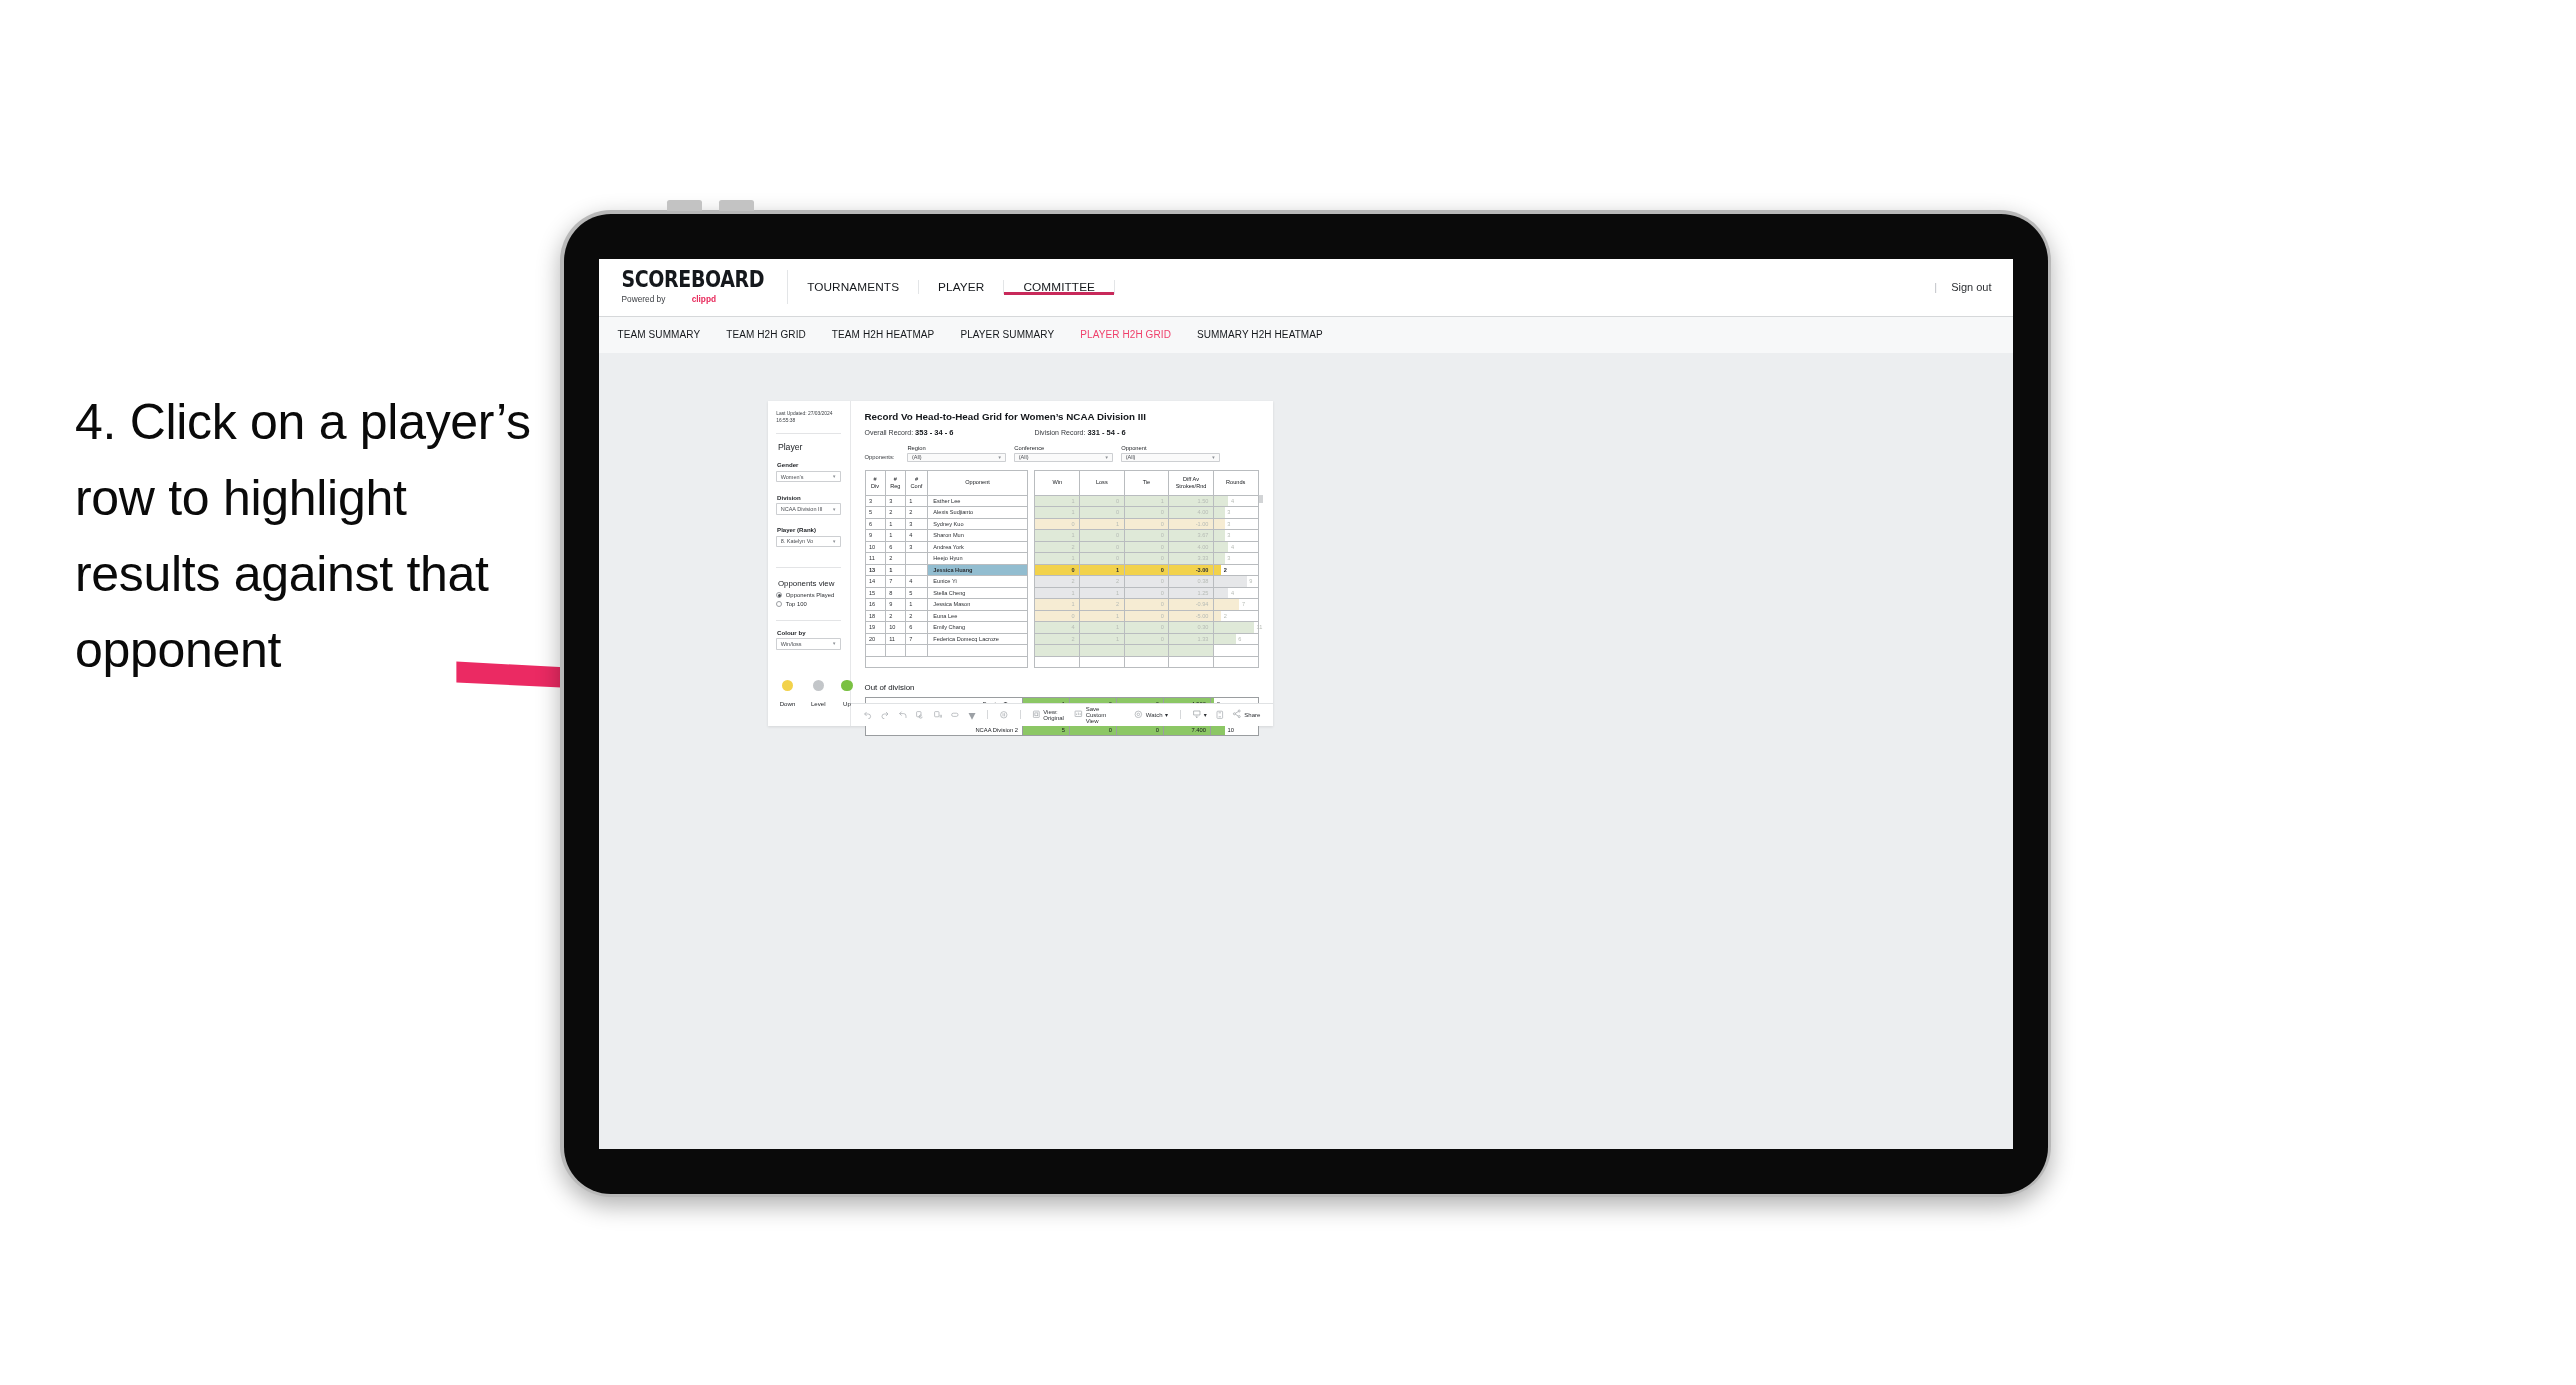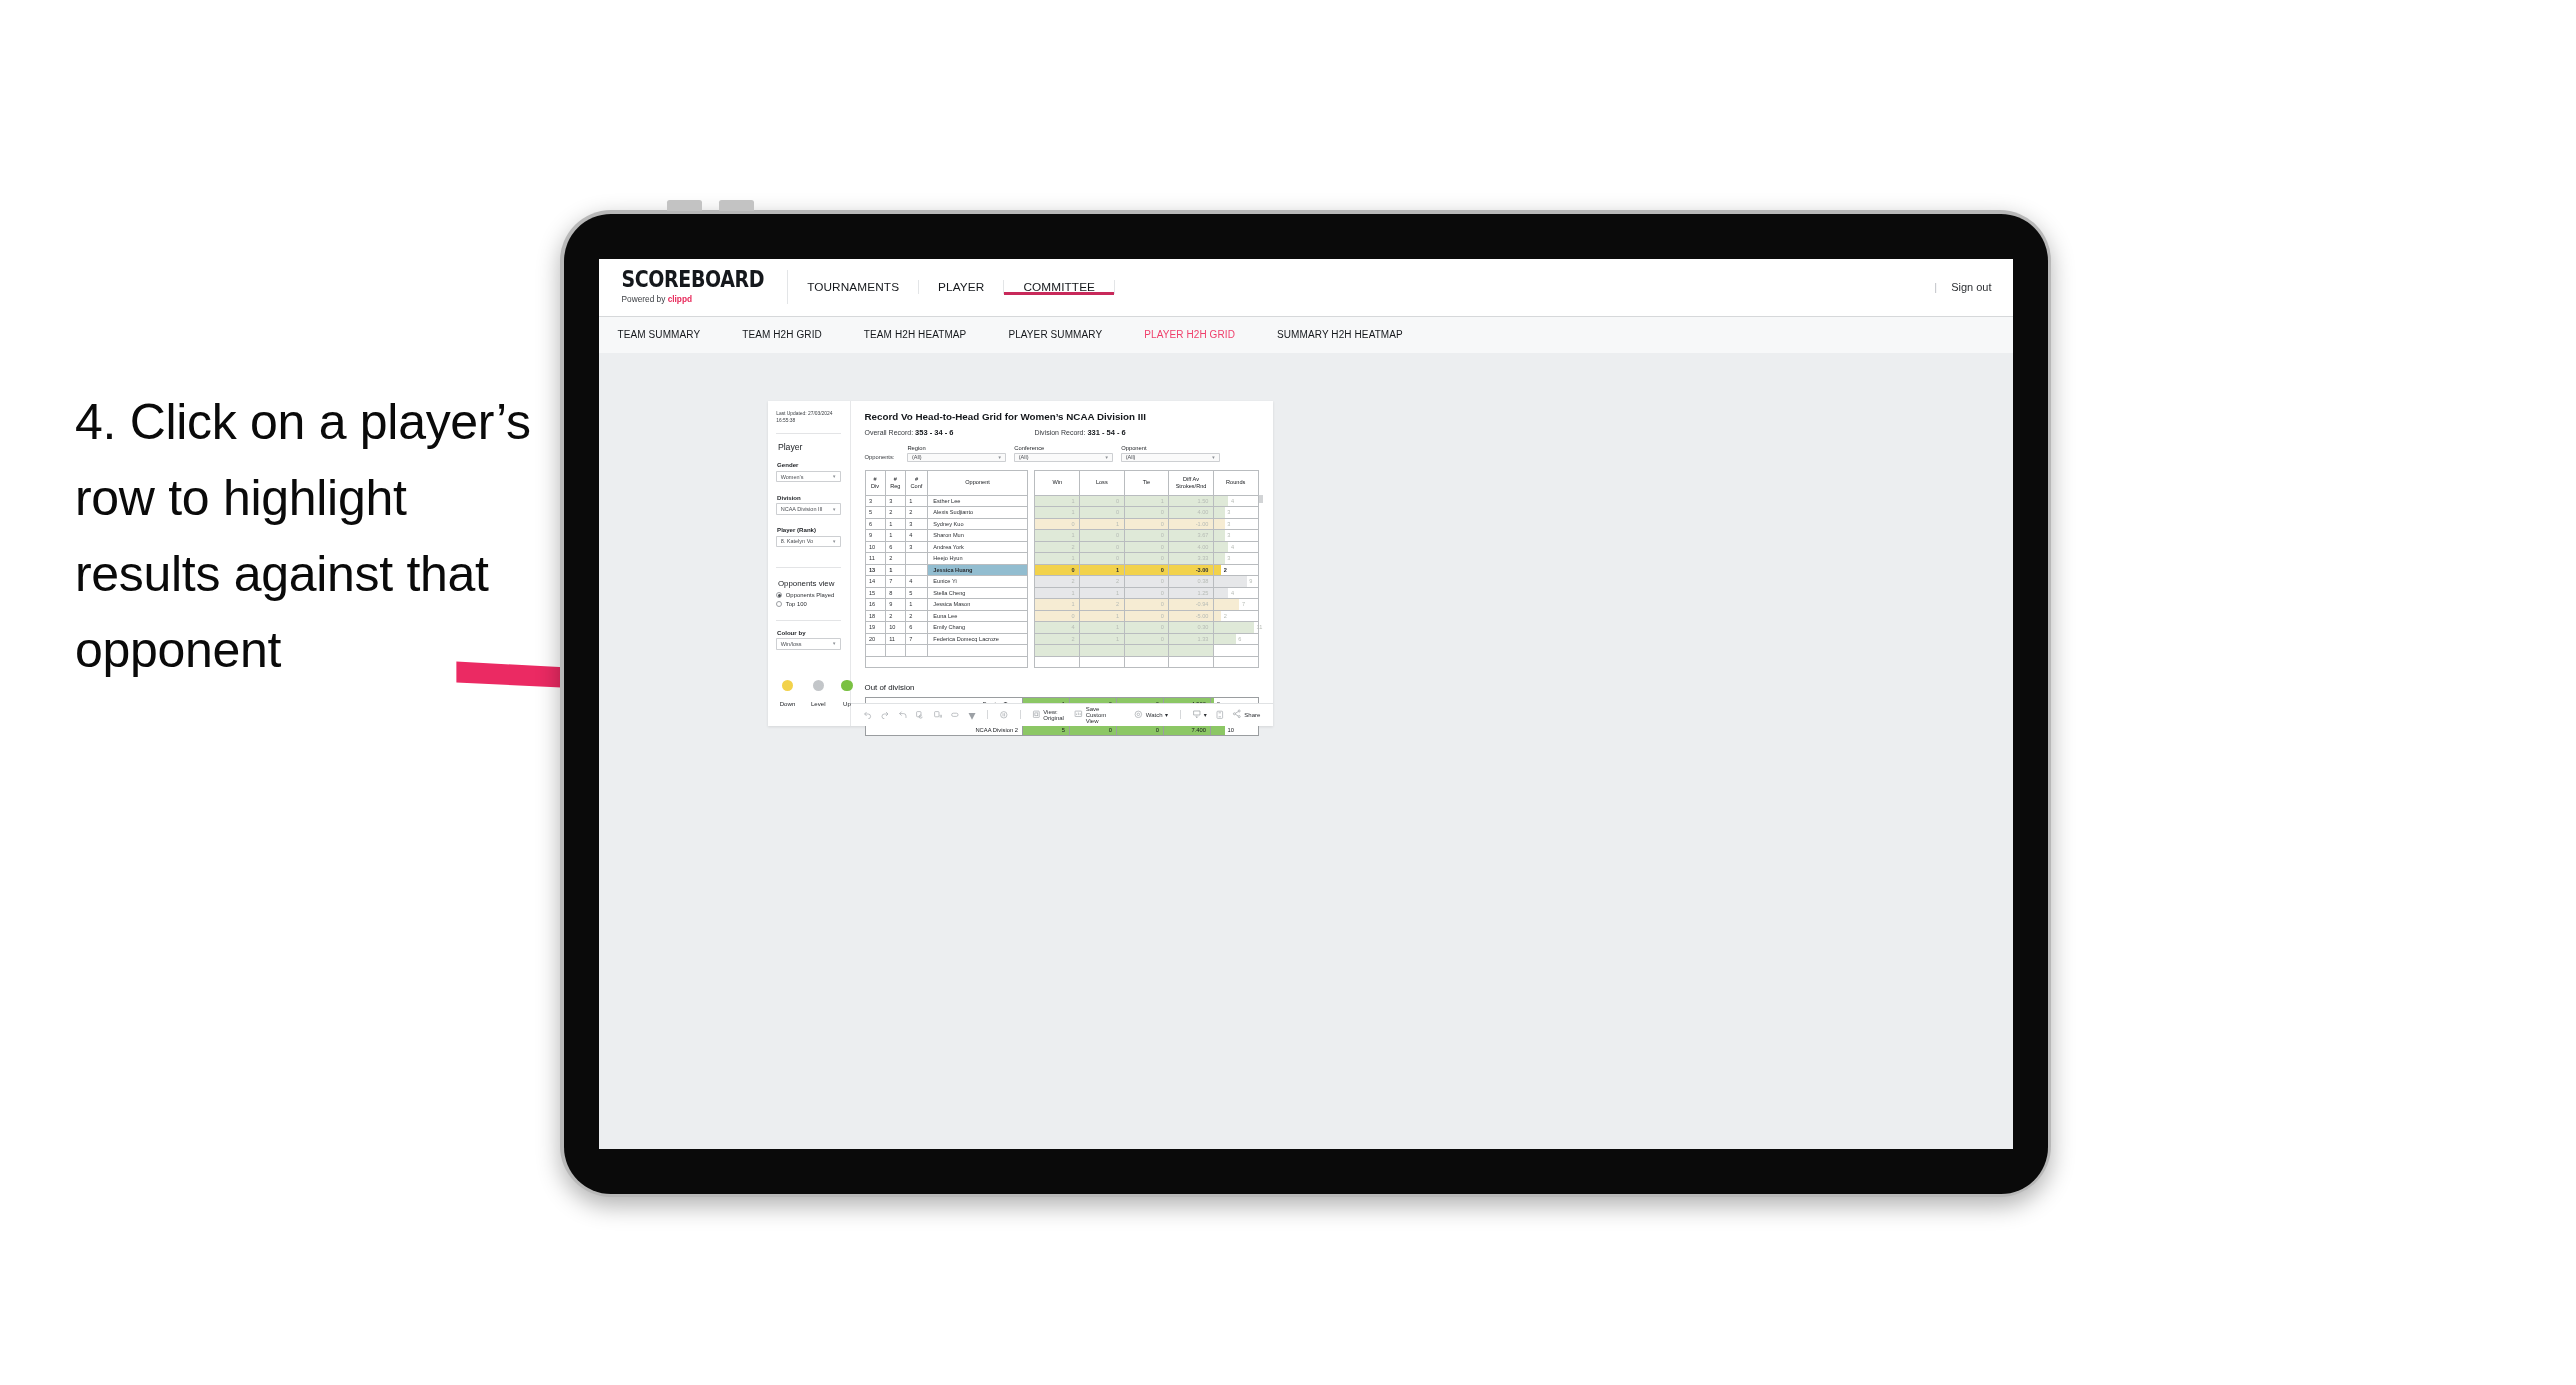--- a/index.html
+++ b/index.html
@@ -44,39 +44,39 @@
   .brand {
     display:flex; flex-direction:column; justify-content:center;
     padding:0 23px 0 23px; border-right:0.9px solid #e3e5e7; min-width:148px;
   }
   .brand-name {
     font-family:"DejaVu Sans", sans-serif; font-weight:700; font-size:19px;
     letter-spacing:-0.4px; color:#15181c; line-height:1;
     transform:scaleY(1.22); transform-origin:left center;
   }
   .brand-sub { font-size:8.3px; color:#3a3d42; margin-top:6.1px; line-height:1; }
-  .brand-sub .clippd { color:#e8285a; font-weight:700; }
+  .brand-sub .clippd { color:#e8285a; font-weight:700;margin-left:24px; }
   .nav-item {
     display:flex; align-items:center; padding:0 19px; font-size:11.8px;
     color:#15181c; border-right:0.9px solid #e3e5e7; cursor:pointer;
     letter-spacing:0.1px; position:relative;
   }
   .nav-item.active::after {
     content:""; position:absolute; left:0; right:0; bottom:-0.9px; height:2.6px; background:#c8295a;
   }
   .header-spacer { flex:1; }
   .signout {
     display:flex; align-items:center; padding:0 21px 0 0; font-size:11px; color:#2c2f33; gap:14px;
   }
   .signout .bar { color:#bcbfc3; }
 
   
   .subnav {
     height:37px; background:#f7f8f9; display:flex; align-items:center;
-    padding-left:19px; gap:42px; border-bottom:0.9px solid #dcdee0;
+    padding-left:19px; gap:26px; border-bottom:0.9px solid #dcdee0;
   }
   .subnav-item { font-size:10px; color:#15181c; cursor:pointer; letter-spacing:0.1px; }
   .subnav-item.active { color:#ef3f6b; }
 
   
   .viz-wrap { position:absolute; left:0; right:0; top:94px; bottom:0; background:#eceef0; }
   .viz-card {
     position:absolute; left:169px; top:48px; width:505px; height:325px;
     background:#fff; box-shadow:0 0.9px 2.6px rgba(0,0,0,.10); display:flex;
   }

